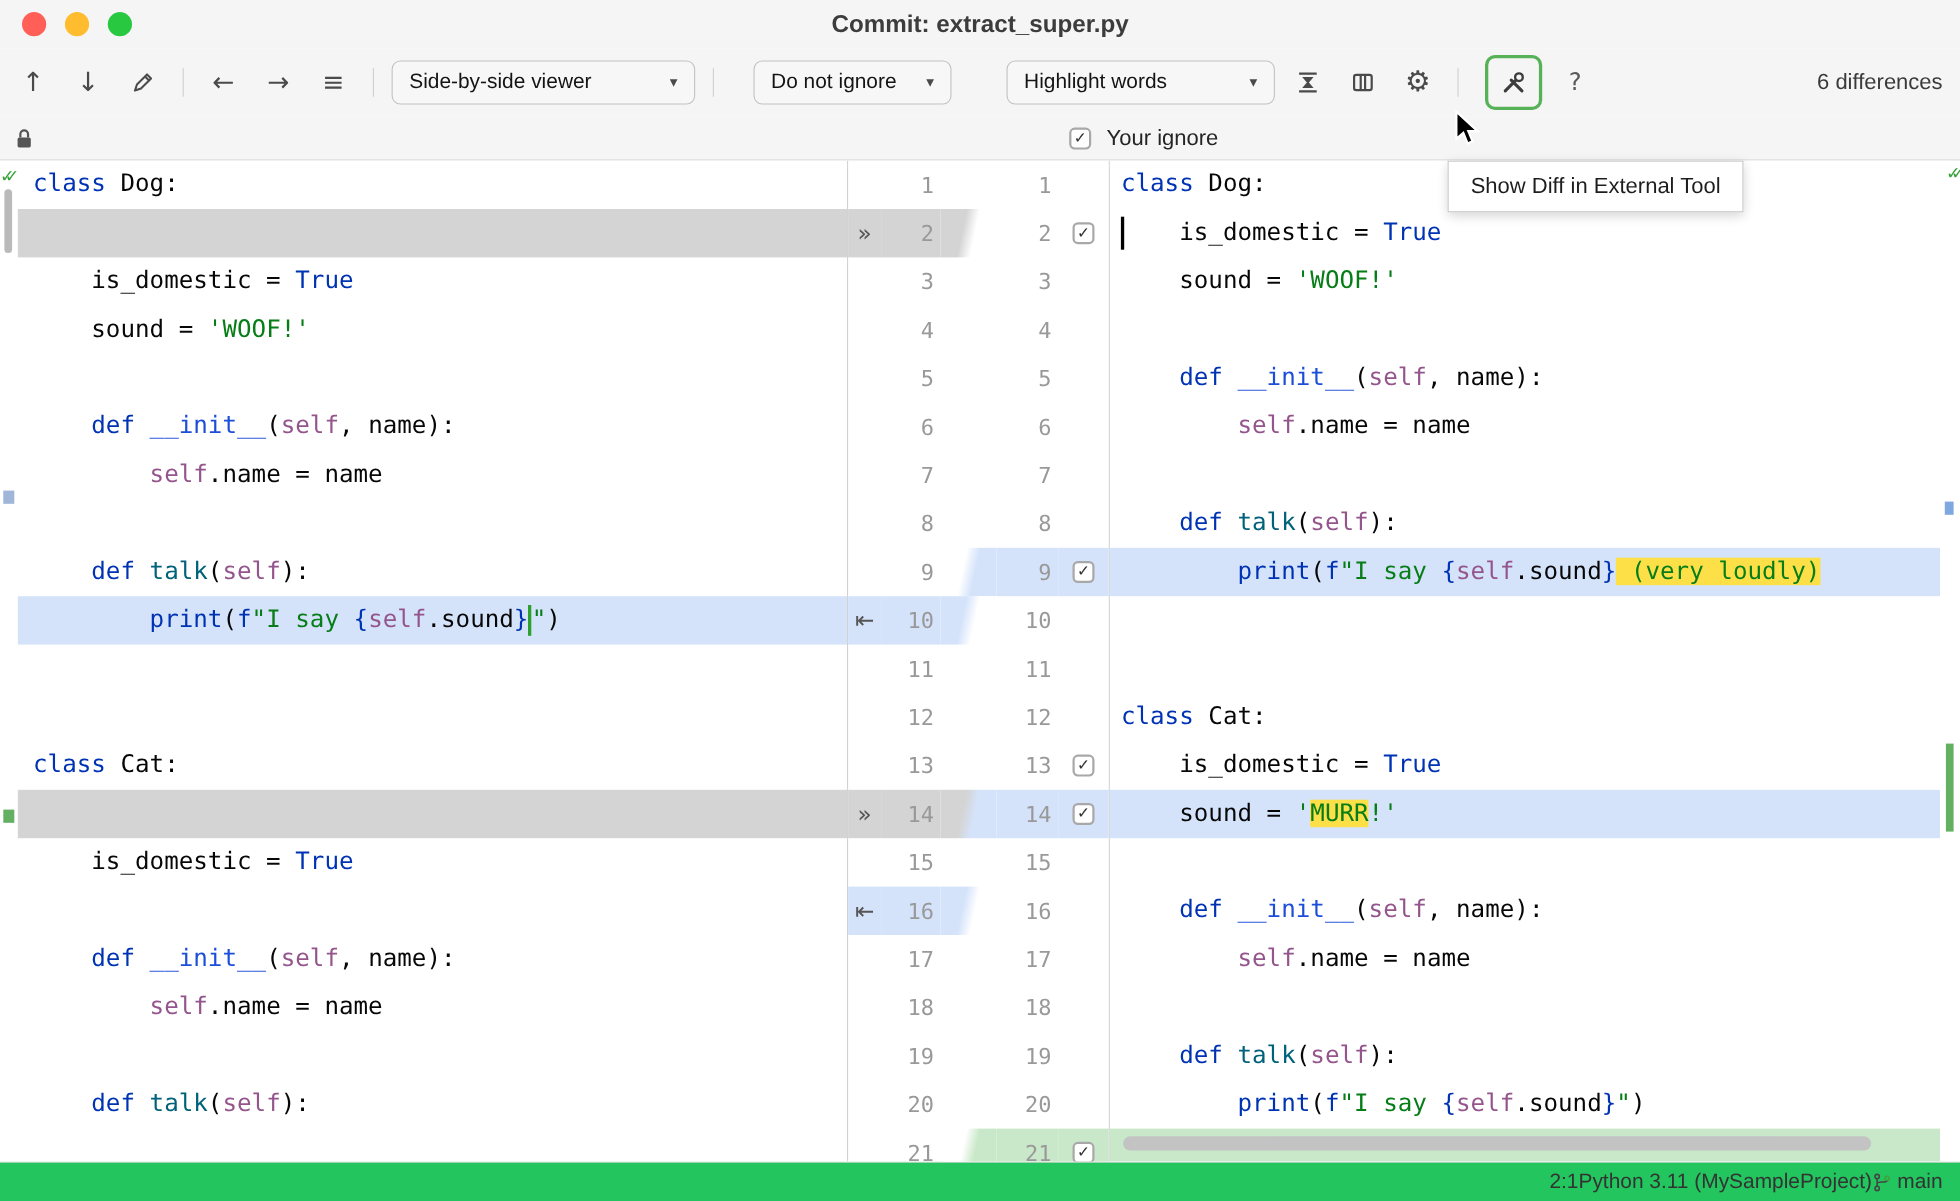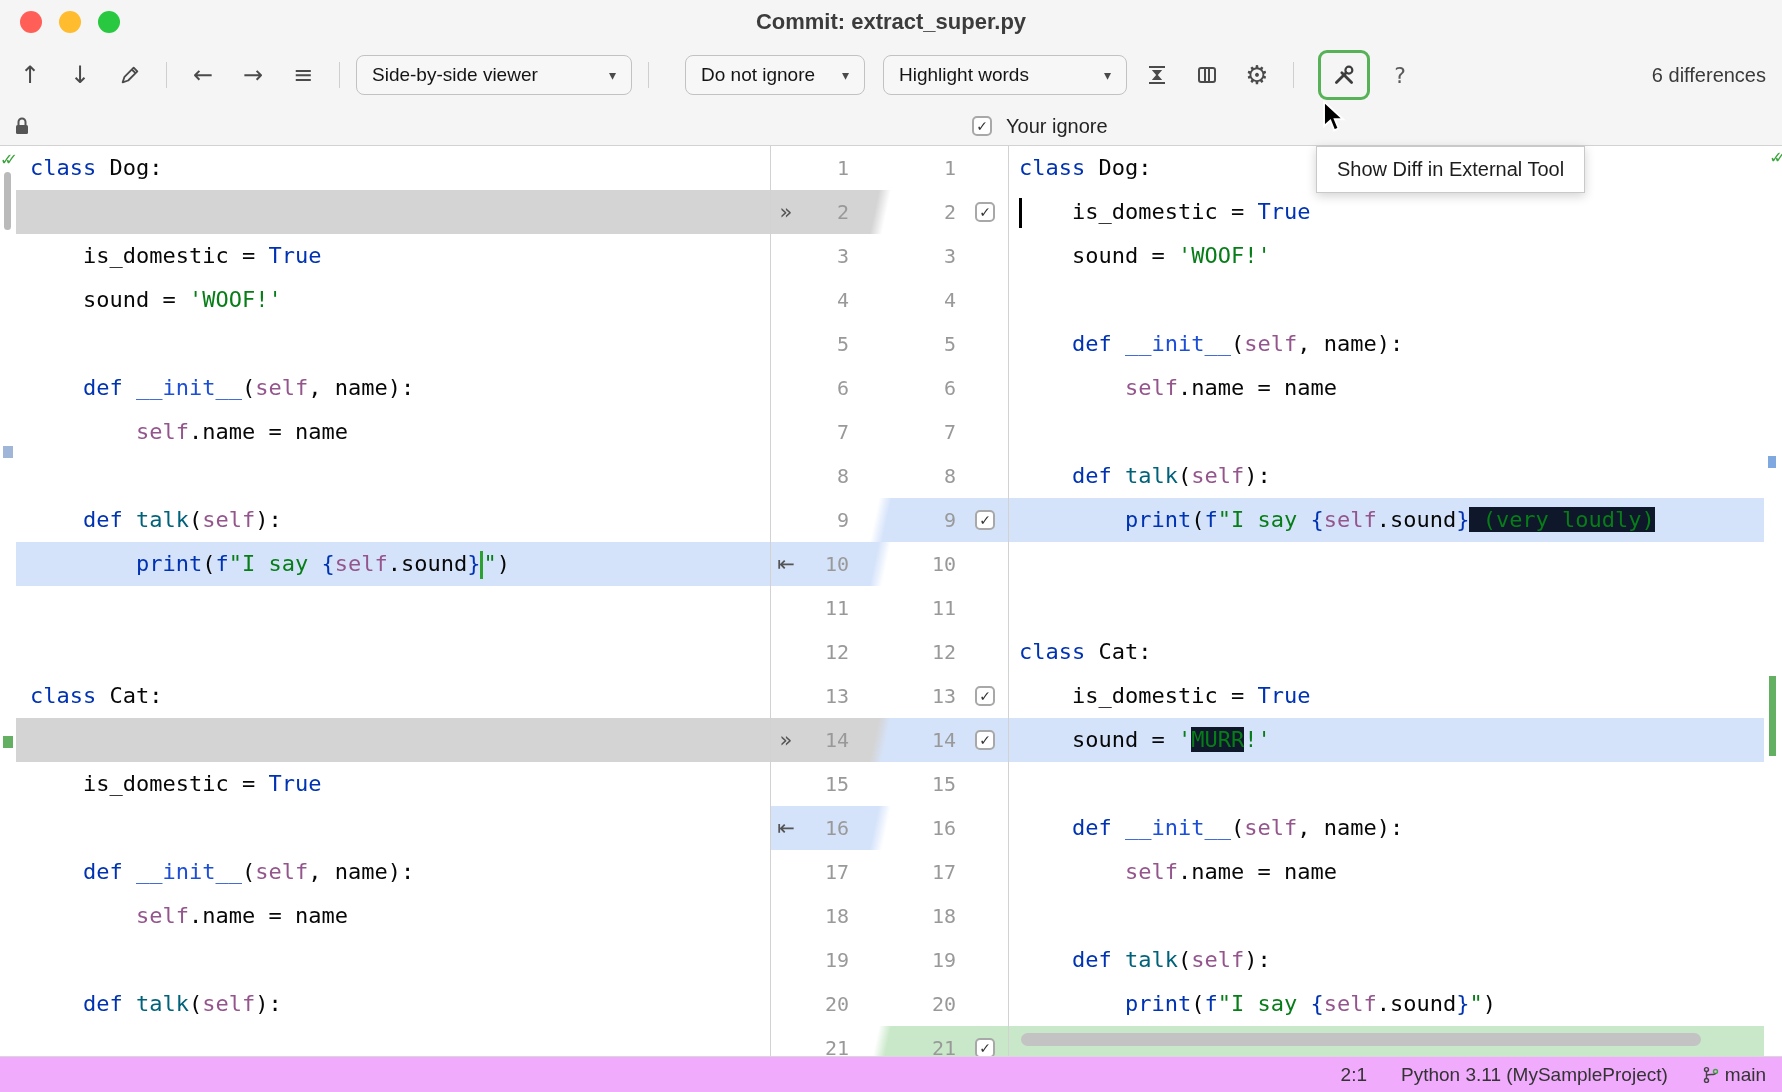--- a/index.html
+++ b/index.html
@@ -20,21 +20,21 @@
           align-items:center; justify-content:center; color:#4A4A4A; font-size:24px;
           border-radius:8px; font-family:"DejaVu Sans", sans-serif; cursor:default; }
   .tbtn svg { display:block; }
   .tsep { width:1px; height:26px; background:#CFCFCF; margin:0 6px; }
   .dd { height:40px; border:1px solid #C2C2C2; border-radius:8px; background:#F7F7F7;
         display:flex; align-items:center; justify-content:space-between; padding:0 15px;
         font-size:19px; color:#141414; }
   .dd .chev { color:#4A4A4A; font-size:14px; margin-left:14px; font-family:"DejaVu Sans",sans-serif; }
   .dd-viewer { min-width:276px; }
   .dd-ignore { min-width:180px; margin-left:20px; }
-  .dd-highlight { min-width:244px; margin-left:8px; }
+  .dd-highlight { min-width:244px; margin-left:40px; }
   .ext-btn { border:3px solid #57B257; border-radius:9px; width:52px; height:50px; margin-left:8px; }
   .diff-count { margin-left:auto; font-size:20px; color:#3A3A3A; }
 
   
   .diff-header { position:relative; height:40px; background:#F5F5F5;
                  border-bottom:1px solid #D2D2D2; display:flex; align-items:center;
                  padding-left:14px; gap:10px; font-size:20px; color:#242424; }
   .your-version { position:absolute; left:972px; top:0; height:40px; display:flex;
                   align-items:center; gap:14px; }
 
@@ -55,21 +55,21 @@
   .pane-left .code-line { padding-left:14px; }
   .pane-right .code-line { padding-left:10px; }
 
   .bg-blue  { background:#D5E3FA; }
   .bg-gray  { background:#D4D4D4; }
   .bg-green { background:#C9E8C9; }
 
   .tok-pl{ color:#070707; } .tok-kw{ color:#0033B3; } .tok-st{ color:#067D17; }
   .tok-sf{ color:#94558D; } .tok-mg{ color:#1d4ed8; } .tok-fn{ color:#00627A; }
   .tok-br{ color:#0033B3; }
-  .hl-hb{ background:#AFCCF4; } .hl-hg{ background:#0f172a; }
+  .hl-hb{ background:#AFCCF4; } .hl-hg{ background:#fde047; }
 
   .caret { display:inline-block; width:2.5px; height:30px; background:#000;
            vertical-align:middle; margin-right:-2.5px; }
   .ins-marker { display:inline-block; width:3px; height:28px; background:#2DA12D;
                 vertical-align:middle; }
 
   
   .gutter-row { display:flex; height:44px; font-family:"DejaVu Sans Mono", monospace;
                 font-size:20px; color:#999; }
   .g-icon { width:30px; height:44px; display:flex; align-items:center; justify-content:center;
@@ -87,22 +87,22 @@
   .v-thumb { left:4px; top:26px; width:7px; height:58px; border-radius:4px; background:rgba(130,130,130,.55); }
   .green-check { color:#3AA33A; font-size:16px; letter-spacing:-9px; font-family:"DejaVu Sans",sans-serif; }
 
   
   .tooltip { position:absolute; left:1316px; top:146px; background:#fff;
              border:1px solid #C9C9C9; box-shadow:0 3px 10px rgba(0,0,0,.18);
              padding:11px 20px; font-size:20px; color:#1D1D1D; white-space:nowrap; z-index:50; }
   .cursor { position:absolute; left:1318px; top:100px; z-index:60; }
 
   
-  .statusbar { height:36px; background:#f0abfc; border-top:1px solid #D8D8D8;
-               display:flex; align-items:center; justify-content:flex-end; gap:34px;
+  .statusbar { height:36px; background:#22c55e; border-top:1px solid #D8D8D8;
+               display:flex; align-items:center; justify-content:flex-end; 
                padding-right:16px; font-size:19px; color:#333; }
   .branch-widget { display:flex; align-items:center; gap:5px; }
 </style>
 </head>
 <body>
 
 <div class="titlebar">
   <span class="traffic t-close" style="background: rgb(255, 95, 87);"></span>
   <span class="traffic t-min" style="background: rgb(254, 188, 46);"></span>
   <span class="traffic t-zoom" style="background: rgb(40, 200, 64);"></span>

